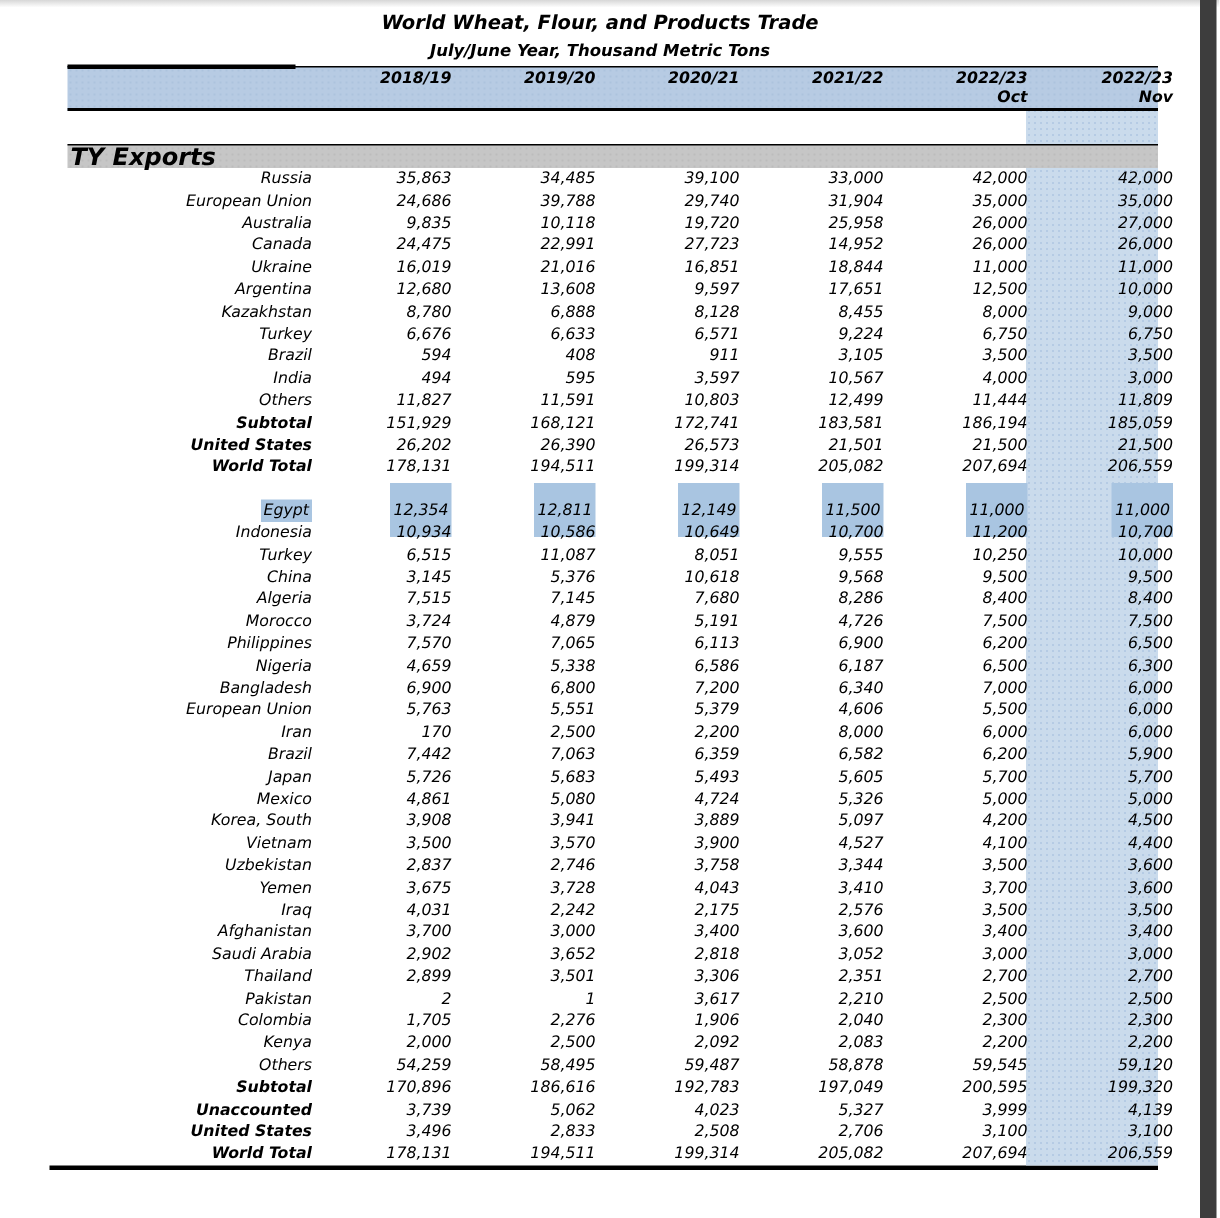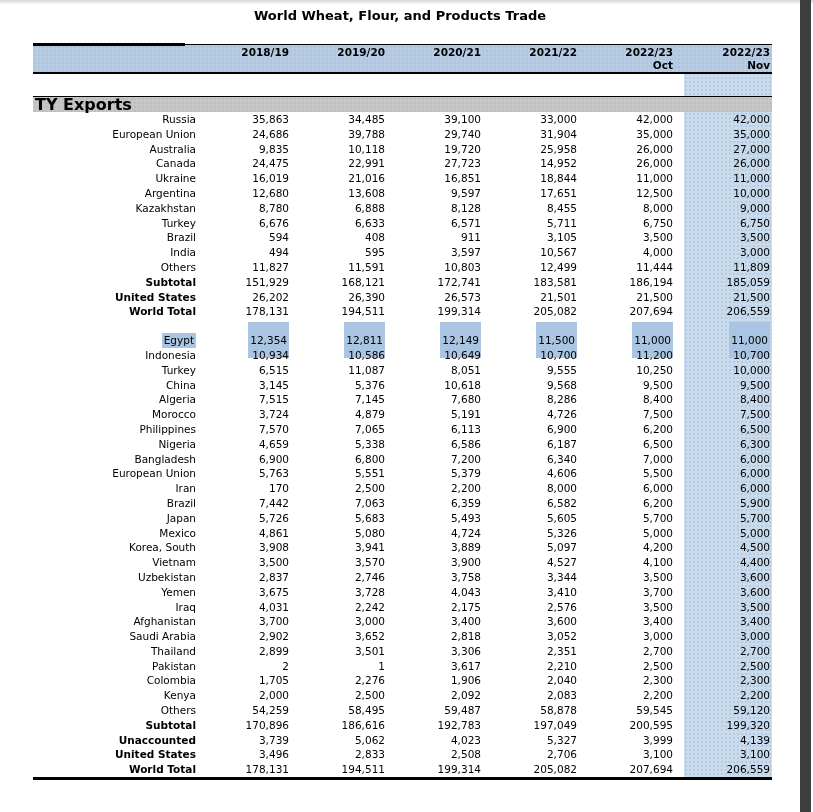--- a/index.html
+++ b/index.html
@@ -2,35 +2,35 @@
 <html style="--header-band: #b7cbe3; --nov-stripe: #cadbec; --selection-highlight: #a9c5e1; --section-band: #c6c6c6; --border: #000000; --page-edge: #3d3d3d;"><head>
 <meta charset="utf-8">
 <style>
   :root{
     --header-band:#b7cbe3; --nov-stripe:#cadbec; --selection-highlight:#a9c5e1;
     --section-band:#c6c6c6; --border:#000000; --page-edge:#3d3d3d;
   }
   *{margin:0;padding:0;box-sizing:border-box;}
   html,body{width:813px;height:812px;background:#fff;overflow:hidden;
     font-family:"DejaVu Sans","Liberation Sans",sans-serif;color:#000;}
-  .page{position:relative;width:811px;height:812px;}
+  .page{position:relative;width:811px;height:812px;font-style:italic;}
   .top-shade{position:absolute;top:0;left:0;width:813px;height:5px;
     background:linear-gradient(#d7d7d7,#ffffff);}
   .right-bar{position:absolute;top:0;right:0;width:11px;height:812px;background:var(--page-edge);}
   .title{position:absolute;top:8px;left:0;width:800px;text-align:center;
     font-size:13px;font-weight:bold;}
   .subtitle{position:absolute;top:27px;left:0;width:800px;text-align:center;
     font-size:11px;font-weight:bold;}
   .table-wrap{position:absolute;left:33px;top:44px;width:739px;
     border-bottom:3px solid var(--border);}
   .nov-stripe{position:absolute;left:651px;top:0;bottom:0;width:88px;z-index:0;
     background-color:var(--nov-stripe);
     background-image:radial-gradient(#b5cbe4 0.8px,transparent 0.9px);
     background-size:4px 4px;}
-  .content{position:relative;z-index:1;}
+  .content{position:relative;z-index:1;margin-left:12px;}
   .header-band{display:grid;grid-template-columns:163px repeat(6,96px);
     background-color:var(--header-band);
     background-image:radial-gradient(#acc3dd 0.7px,transparent 0.8px);
     background-size:4px 4px;
     border-top:1px solid var(--border);border-bottom:2px solid var(--border);
     height:30px;position:relative;}
   .thick-seg{position:absolute;top:-2px;left:0;width:152px;height:3px;background:var(--border);}
   .hcell{text-align:right;padding:1px 3px 0 0;font-weight:bold;font-size:10.5px;line-height:13px;}
   .hcell.last{padding-right:2px;}
   .hcell .sub{display:block;}
@@ -48,20 +48,21 @@
   .trow .cell:last-child{padding-right:2px;}
   .hl{background:var(--selection-highlight);padding:12px 2px;}
 </style>
 </head>
 <body>
 
 <div class="page">
   <div class="top-shade"></div>
   <div class="right-bar"></div>
   <div class="title">World Wheat, Flour, and Products Trade</div>
+  <div class="subtitle">July/June Year, Thousand Metric Tons</div>
 
   <div class="table-wrap">
     <div class="nov-stripe"></div>
     <div class="content">
       <div class="header-band">
         <div class="thick-seg"></div>
         <div class="hcell"></div>
         <div class="hcell"><span>2018/19</span><span class="sub"></span></div>
         <div class="hcell"><span>2019/20</span><span class="sub"></span></div>
         <div class="hcell"><span>2020/21</span><span class="sub"></span></div>
@@ -133,21 +134,21 @@
             <div class="cell"><span>8,128</span></div>
             <div class="cell"><span>8,455</span></div>
             <div class="cell"><span>8,000</span></div>
             <div class="cell"><span>9,000</span></div>
           </div>
           <div class="trow">
             <div class="lcell country"><span>Turkey</span></div>
             <div class="cell"><span>6,676</span></div>
             <div class="cell"><span>6,633</span></div>
             <div class="cell"><span>6,571</span></div>
-            <div class="cell"><span>5,711</span></div>
+            <div class="cell"><span>9,224</span></div>
             <div class="cell"><span>6,750</span></div>
             <div class="cell"><span>6,750</span></div>
           </div>
           <div class="trow">
             <div class="lcell country"><span>Brazil</span></div>
             <div class="cell"><span>594</span></div>
             <div class="cell"><span>408</span></div>
             <div class="cell"><span>911</span></div>
             <div class="cell"><span>3,105</span></div>
             <div class="cell"><span>3,500</span></div>

